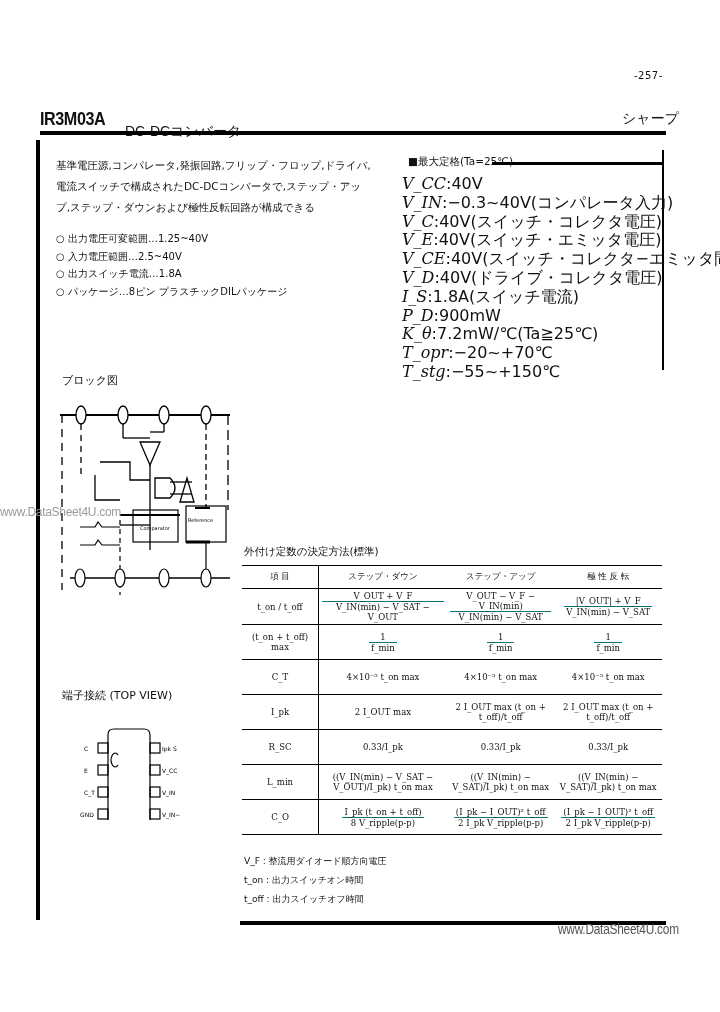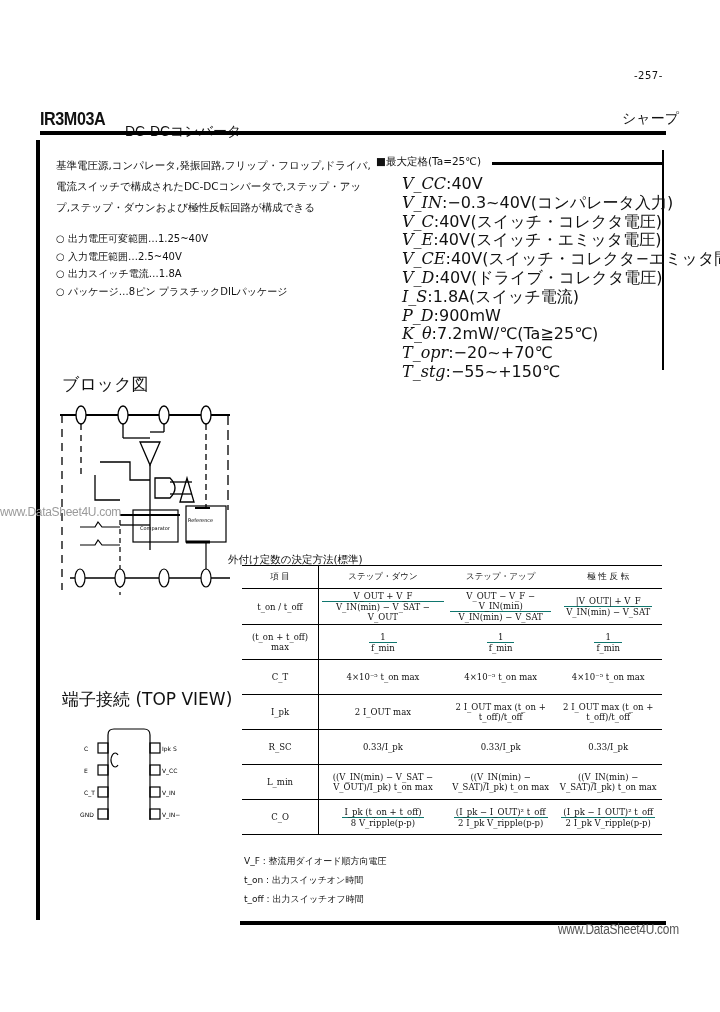--- a/index.html
+++ b/index.html
@@ -13,36 +13,36 @@
   .maker { left:622px; top:110px; font-size:14px; }
   .top-rule { left:40px; top:131px; width:626px; height:4px; background:#000; }
   .left-bar { left:36px; top:140px; width:4px; height:780px; background:#000; }
   .right-bar { left:662px; top:150px; width:2px; height:220px; background:#000; }
   .bottom-rule { left:240px; top:921px; width:426px; height:4px; background:#000; }
 
   .desc { left:56px; top:155px; width:318px; font-size:10.5px; line-height:21px; }
   .features { left:56px; top:230px; font-size:10px; line-height:17.5px; }
   .features div { white-space:nowrap; }
 
-  .ratings-title { left:376px; top:155px; font-size:10.5px; }
+  .ratings-title { left:408px; top:155px; font-size:10.5px; }
   .ratings-line { left:492px; top:162px; width:170px; height:3px; background:#000; }
   .ratings { left:402px; top:175px; font-size:16px; line-height:18.8px; }
   .ratings div { white-space:nowrap; }
   .ratings i { font-family:"DejaVu Serif", serif; }
 
-  .sec-title { font-size:17px; }
+  .sec-title { font-size:11px; }
   .block-title { left:62px; top:373px; }
   .pin-title { left:62px; top:688px; }
 
   .watermark-l { left:0px; top:505px; font-size:12px; color:#9a9a9a;
                  font-family:"Liberation Sans", sans-serif; letter-spacing:-0.3px; }
   .watermark-r { left:558px; top:921px; font-size:14px; color:#555;
                  font-family:"Liberation Sans", sans-serif; letter-spacing:-0.3px; transform:scaleX(0.85); transform-origin:left; }
 
-  .calc-title { left:228px; top:545px; font-size:10.5px;margin-top:8px; }
+  .calc-title { left:244px; top:545px; font-size:10.5px; }
   table.calc { position:absolute; left:242px; top:565px; width:420px; border-collapse:collapse;
                font-size:8.5px; font-family:"DejaVu Serif", serif; }
   table.calc td { border-top:1.5px solid #000; text-align:center; padding:2px 3px; height:30px; vertical-align:middle; }
   table.calc td.lbl { width:70px; border-right:1.5px solid #000; }
   table.calc td.hdr { height:18px; font-family:"DejaVu Sans", sans-serif; }
   .frac { display:inline-block; vertical-align:middle; text-align:center; }
   .frac span { display:block; padding:0 2px; }
   .frac span.num { border-bottom:1px solid #0f766e; }
 
   .notes { left:244px; top:852px; font-size:9px; line-height:19px; }

